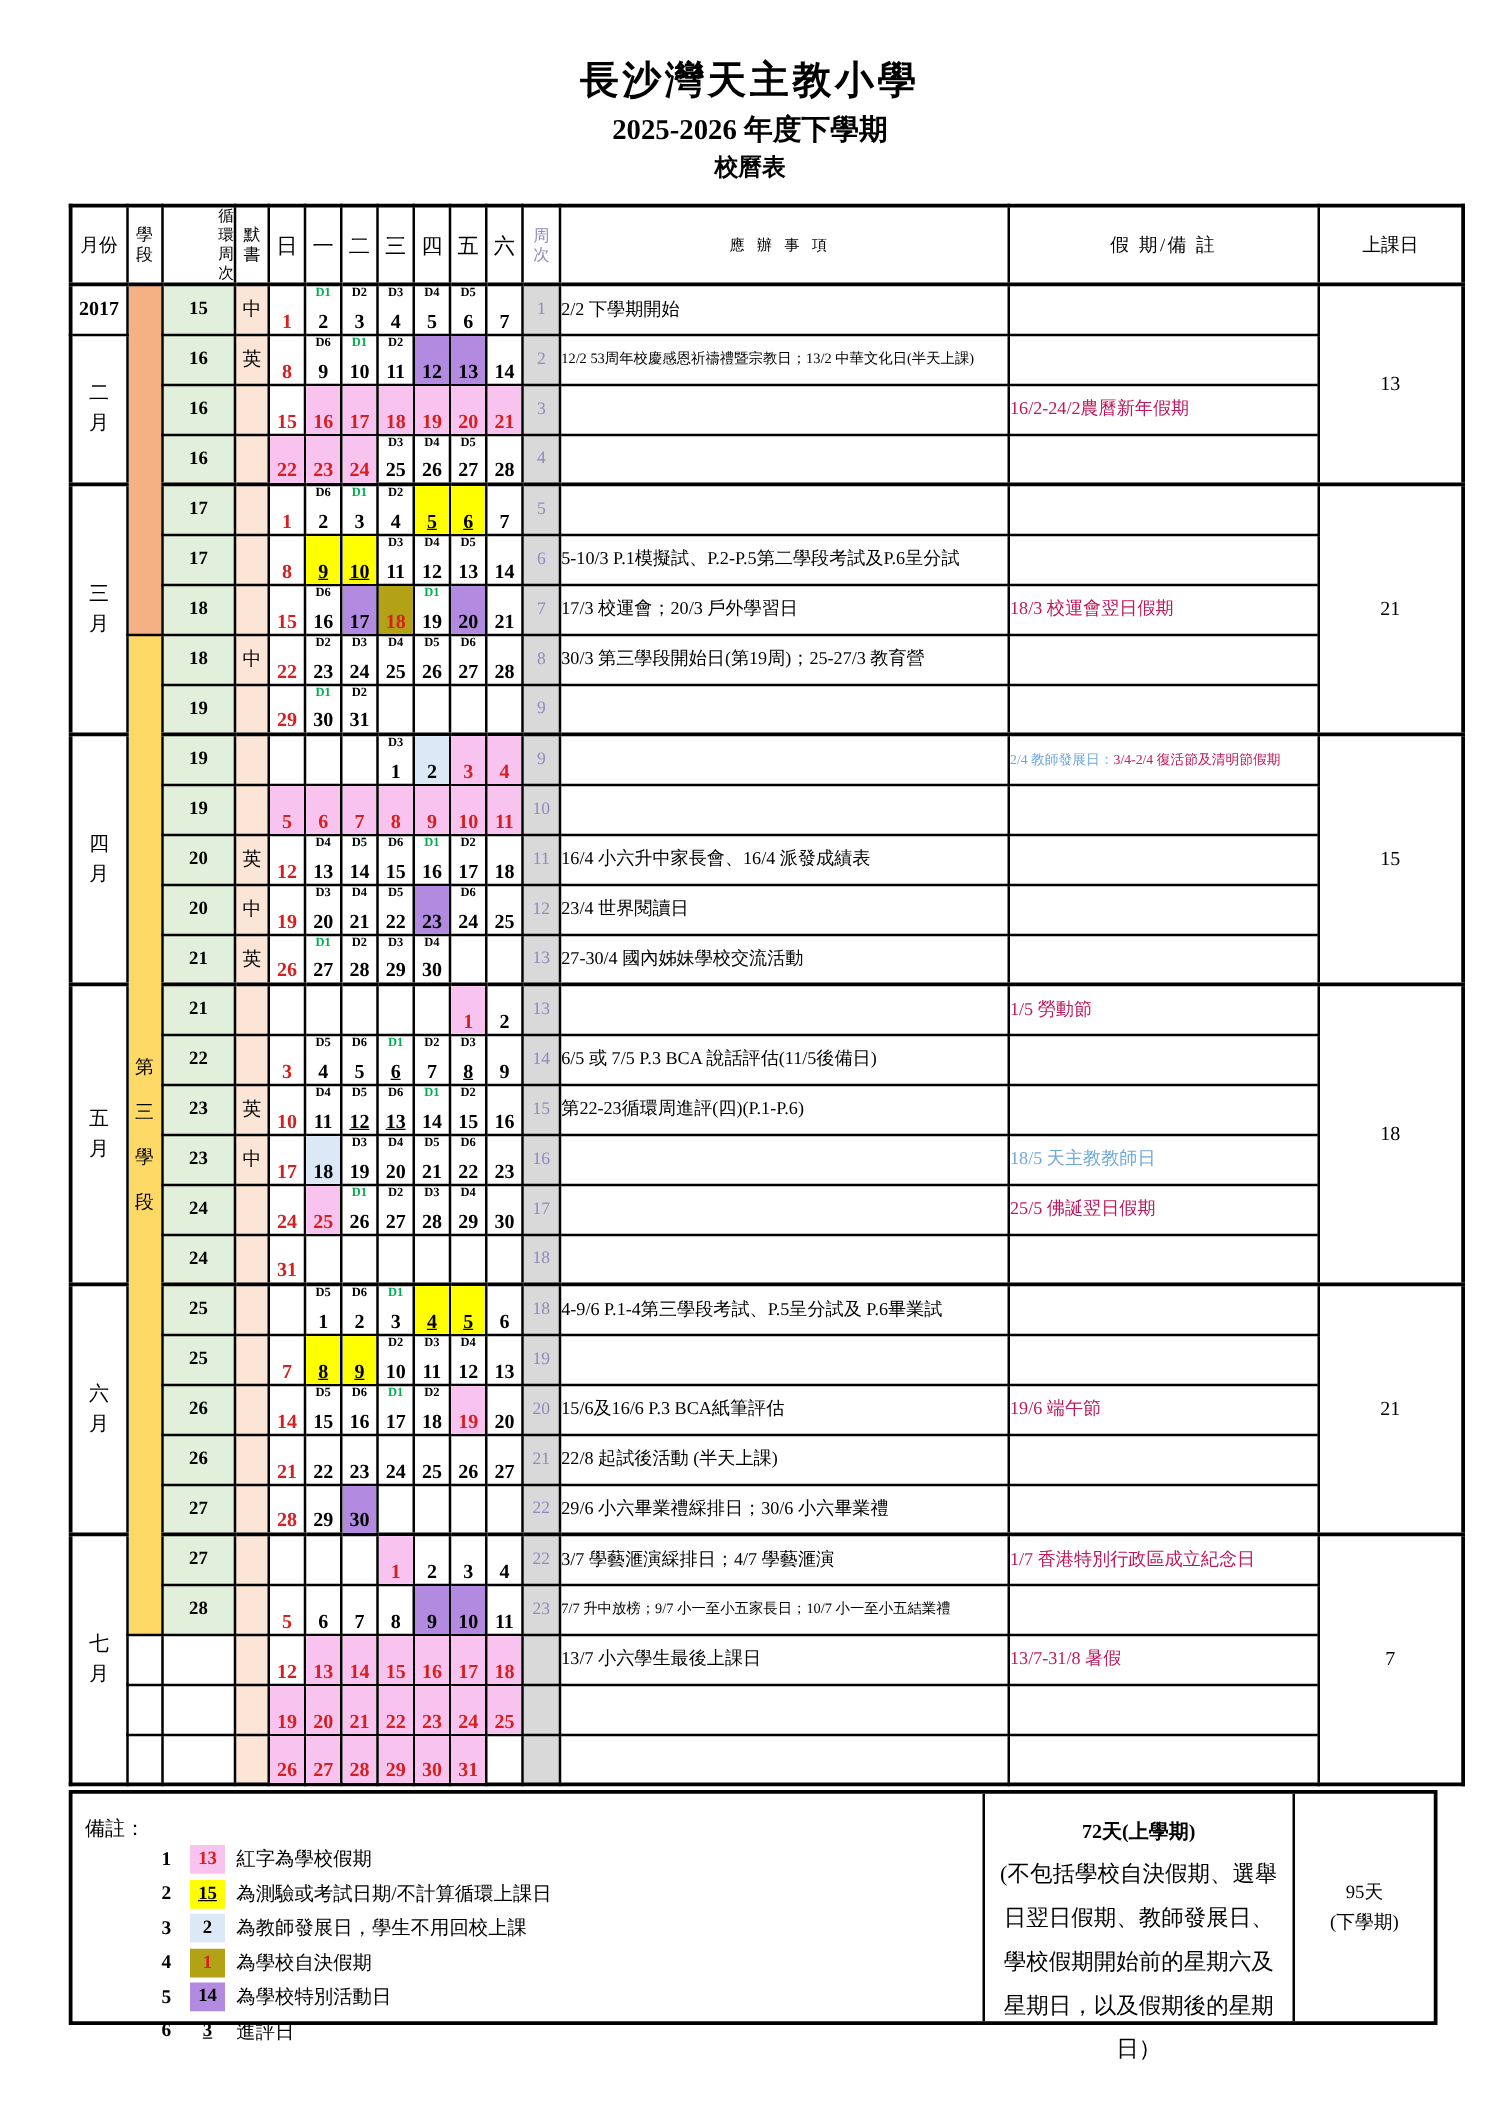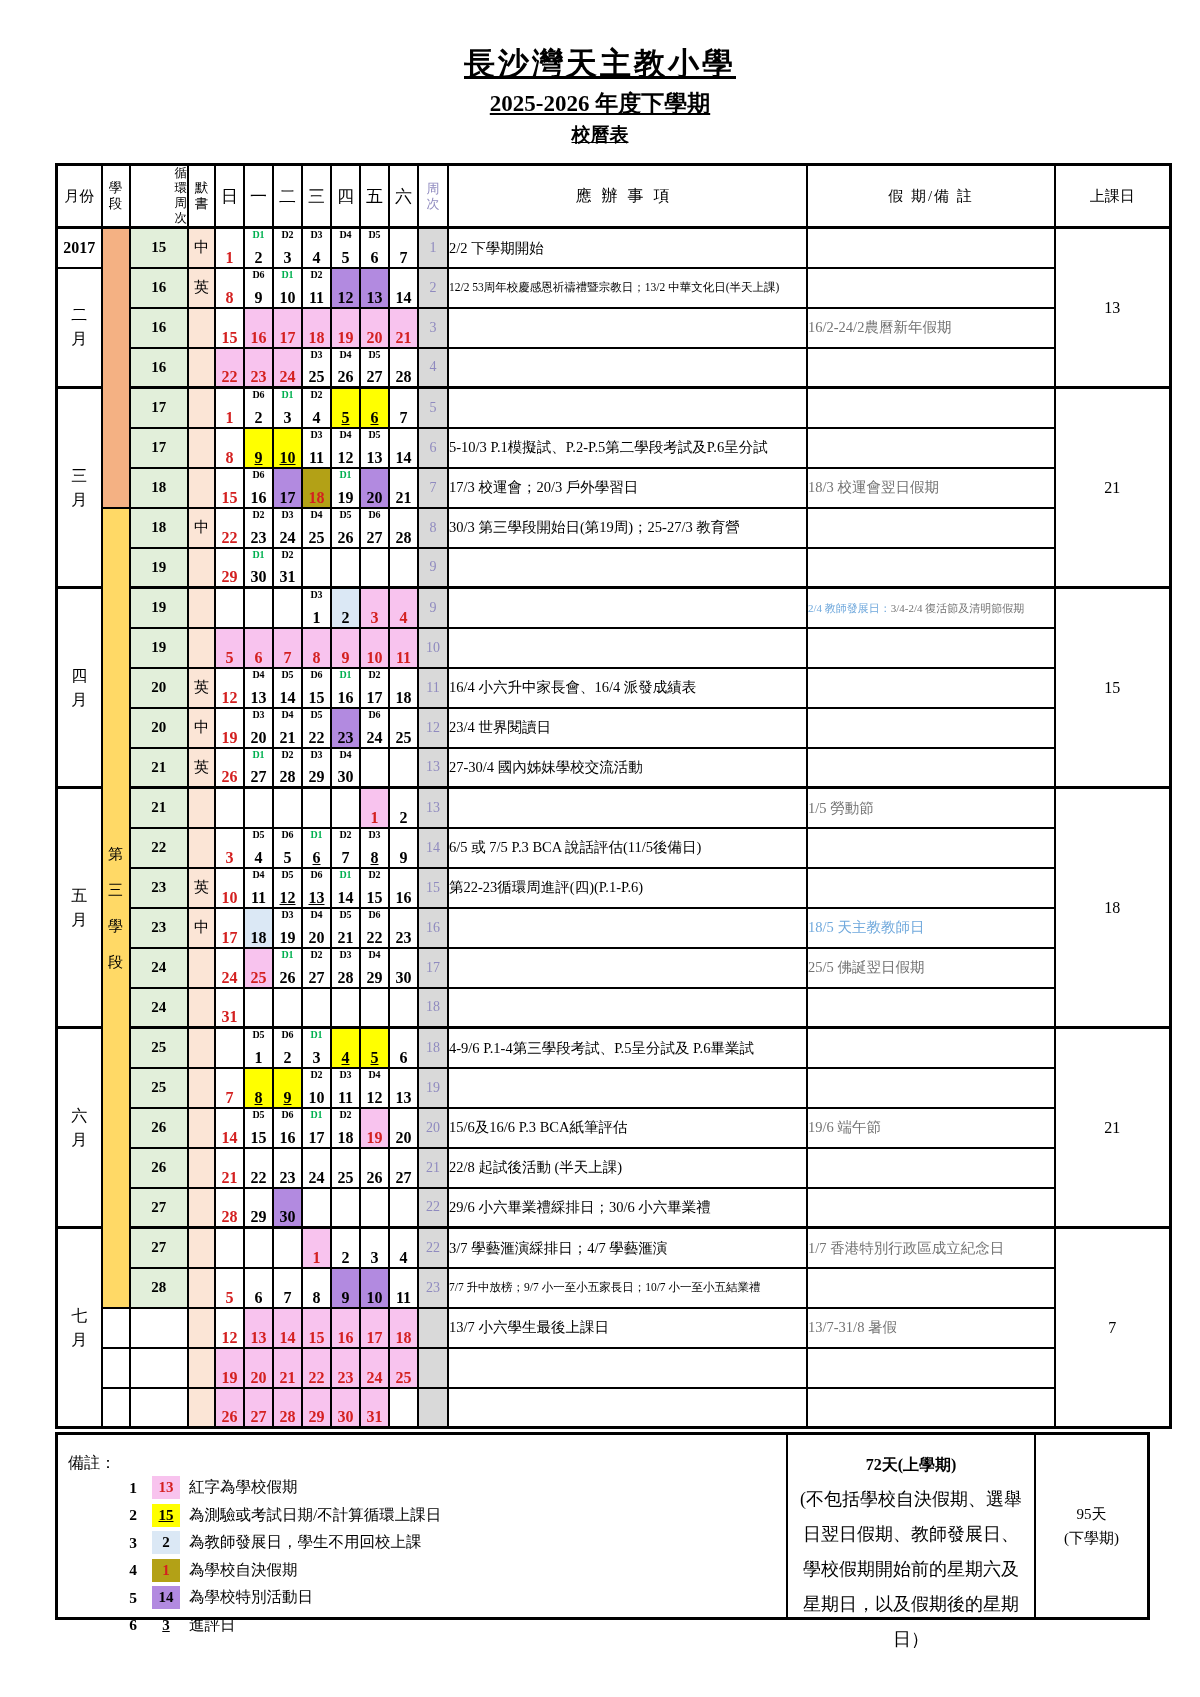--- a/index.html
+++ b/index.html
@@ -1,35 +1,35 @@
 <!DOCTYPE html>
 <html><head>
 <meta charset="utf-8">
 <style>
   html,body{margin:0;padding:0;background:#fff;}
   body{width:1200px;height:1697px;position:relative;font-family:"Liberation Serif","DejaVu Serif",serif;color:#000;}
-  .titles{position:absolute;top:44px;left:0;width:1200px;text-align:center;text-decoration:underline;}
+  .titles{position:absolute;top:44px;left:0;width:1200px;text-align:center;}
   .t1{font-size:31px;font-weight:bold;letter-spacing:3px;line-height:40px;margin:0;}
   .t2{font-size:23px;font-weight:bold;line-height:32px;margin:4px 0 0 0;}
   .t3{font-size:19px;font-weight:bold;line-height:26px;margin:2px 0 0 0;}
 
   table.cal{position:absolute;left:55px;top:163px;border-collapse:collapse;table-layout:fixed;border:3px solid #000;}
   table.cal td,table.cal th{border:2px solid #000;padding:0;overflow:hidden;}
   table.cal thead th{border-bottom:3px solid #000;font-weight:normal;background:#fff;}
   table.cal tbody tr{height:40px;}
   tr.mb td{border-top:3px solid #000;}
 
   th.hmonth{font-size:15px;}
   th.h2l div{font-size:13.5px;line-height:16px;}
   th.hcycle div{font-size:12.5px;line-height:15px;padding-left:44px;}
   th.hdict{background:#fbe5d6;}
   th.hday{font-size:17px;}
   th.hweek{background:#d9d9d9;color:#8f8abf;}
   th.hweek div{font-size:13px;line-height:15px;}
-  th.hevents{font-size:16px;letter-spacing:10px;text-align:center;}
+  th.hevents{font-size:12px;letter-spacing:10px;text-align:center;}
   th.hnotes{font-size:15px;letter-spacing:2px;}
   th.hsdays{font-size:15px;}
 
   td.month{text-align:center;font-size:16px;}
   td.month div{line-height:24px;}
   td.month.yr{font-weight:bold;}
   td.stage{text-align:center;}
   td.stage div{line-height:36px;font-size:15px;}
   td.stage.orange{background:#f4b183;}
   td.stage.syellow{background:#ffd966;}
@@ -45,21 +45,21 @@
   .red{color:#d42020;}
   .bg-purple{background:#b28ae0;}
   .bg-pink{background:#f8c3ee;}
   .bg-yellow{background:#ffff00;}
   .bg-blue{background:#dbe8f5;}
   .bg-olive{background:#b3a116;}
   td.week{background:#d9d9d9;color:#8f8abf;text-align:center;font-size:14px;}
   td.event,td.note{text-align:left;padding:1px 4px;font-size:14.5px;line-height:1.12;}
   td.event.sm{font-size:11.5px;}
   td.note.sm{font-size:11px;}
-  .c-red{color:#737373;}
+  .c-red{color:#be185d;}
   .c-blue{color:#6fa8dc;}
   td.sdays{text-align:center;font-size:16px;}
 
   .footer{position:absolute;left:55px;top:1432px;width:1095px;height:188px;border:3px solid #000;display:flex;box-sizing:border-box;background:#fff;}
   .f-left{width:730px;border-right:2px solid #000;box-sizing:border-box;display:flex;padding:12px 0 0 10px;flex-direction:column;}
   .remark-label{font-size:16px;margin-top:6px;white-space:nowrap;}
   #legend-items{margin-left:52px;}
   .litem{display:flex;align-items:center;height:27.5px;font-size:15.5px;}
   .lnum{width:26px;text-align:center;font-weight:bold;}
   .lsw{min-width:28px;height:23px;line-height:23px;text-align:center;font-weight:bold;margin:0 9px 0 6px;font-size:15px;box-sizing:border-box;}

